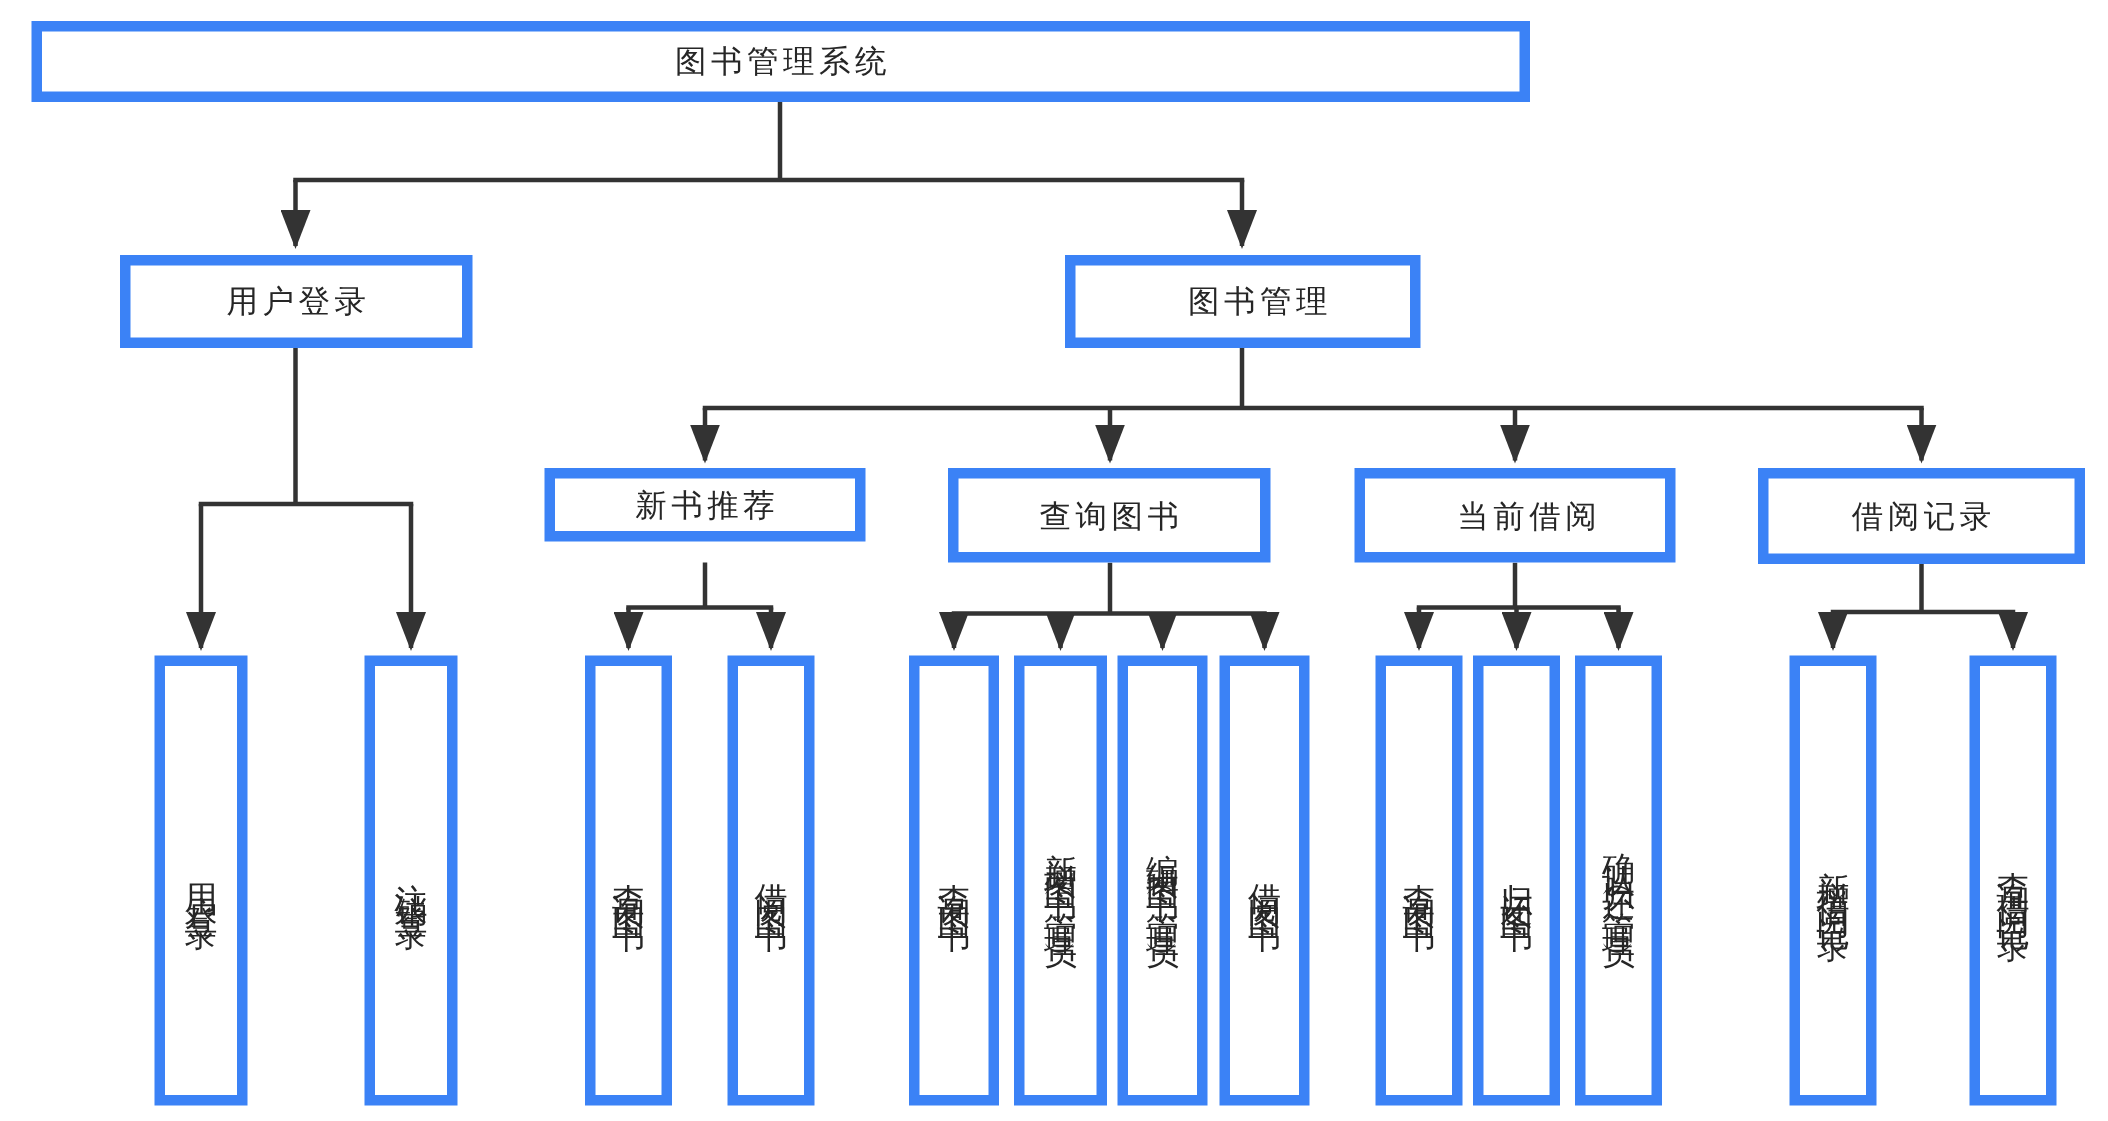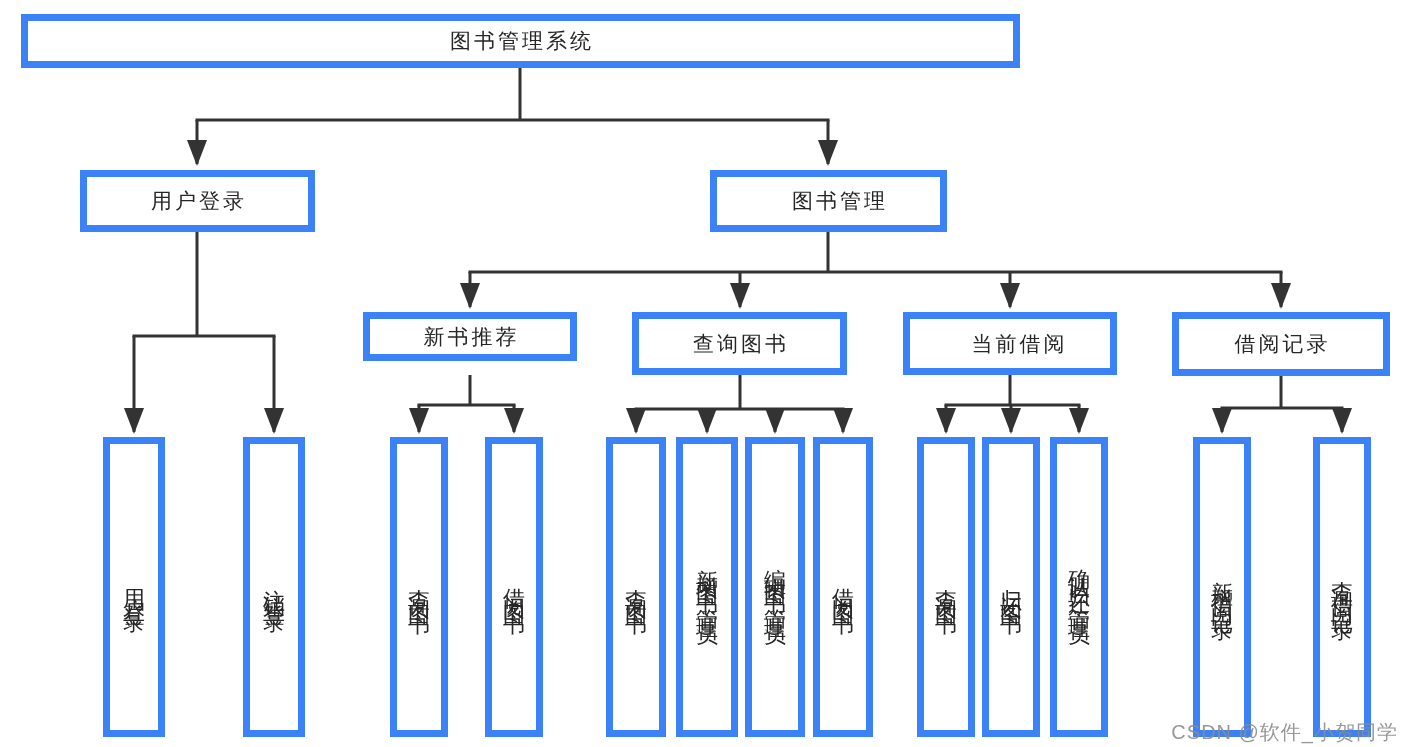--- a/index.html
+++ b/index.html
@@ -177,15 +177,14 @@
     <span class="v-label">确认归还（管理员）</span>
   </div>
 
   <div class="box leaf" style="left:1193px; width:58px;">
     <span class="v-label">新增借阅记录</span>
   </div>
   <div class="box leaf" style="left:1313px; width:58px;">
     <span class="v-label">查询借阅记录</span>
   </div>
 
-  <div class="watermark">CSDN @软件_小贺同学</div>
 
 </div>
 
 </body></html>

